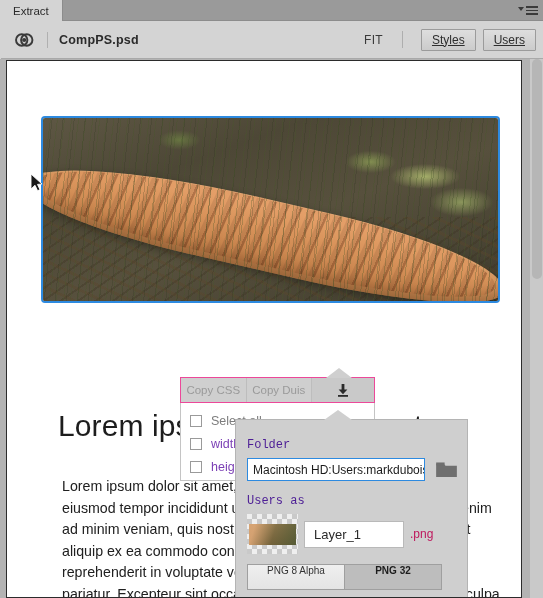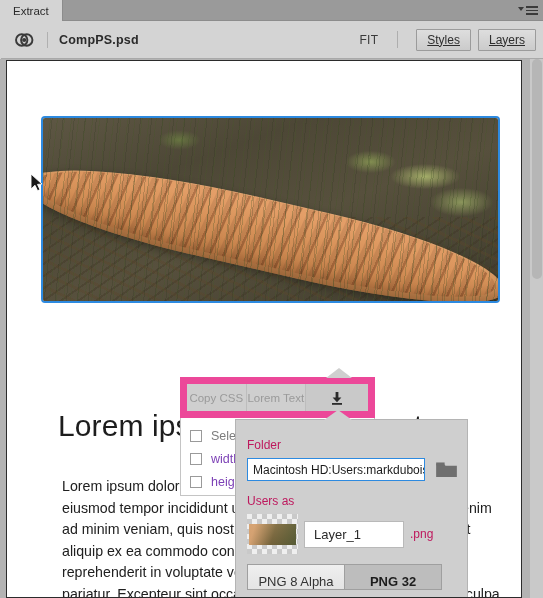--- a/index.html
+++ b/index.html
@@ -196,23 +196,23 @@
     width: 195px;
   }
   .ep-caret {
     position: absolute; left: 146px; top: -9px;
     width: 0; height: 0;
     border-left: 13px solid transparent;
     border-right: 13px solid transparent;
     border-bottom: 10px solid #cfcfcf;
   }
   .ep-tabs {
-    display: flex; height: 41px;
+    display: flex; height: 26px;
     background: #cfcfcf;
-    border: 7px solid #ec4899;
+    border: 1px solid #ec4899;
   }
   .ep-tab {
     flex: 1; display: flex; align-items: center; justify-content: center;
     font-size: 11.5px; color: #9a9a9a;
     border-right: 1px solid #bdbdbd;
   }
   .ep-tab.dl { flex: 0 0 62px; border-right: none; background: #c9c9c9; }
   .ep-list {
     background: #ffffff;
     border: 1px solid #c4c4c4; border-top: none;
@@ -234,21 +234,21 @@
     background: #cfcfcf;
     border: 1px solid #b4b4b4;
   }
   .sd-caret {
     position: absolute; left: 88px; top: -10px;
     width: 0; height: 0;
     border-left: 14px solid transparent;
     border-right: 14px solid transparent;
     border-bottom: 10px solid #cfcfcf;
   }
-  .sd-label { font-size: 12px; color: #be185d; margin: 0 0 6px 11px; }
+  .sd-label { font-size: 12px; color: #4c1d95; margin: 0 0 6px 11px; font-family: Liberation Mono, monospace; }
   .sd-folder-row { display: flex; align-items: center; margin: 0 0 0 11px; }
   .sd-folder-input {
     width: 178px; height: 23px;
     background: #fff; border: 1px solid #2d8ae0;
     font-size: 12px; color: #1b1b1b;
     display: flex; align-items: center; padding-left: 5px;
     overflow: hidden; white-space: nowrap;
   }
   .folder-icon { width: 21px; height: 16px; margin-left: 11px; }
   .sd-saveas { margin-top: 13px; }
@@ -271,22 +271,22 @@
   .name-input {
     width: 100px; height: 27px; margin-left: 6px;
     background: #fff; border: 1px solid #b9b9b9;
     font-size: 13px; color: #2a2a2a;
     display: flex; align-items: center; padding-left: 9px;
   }
   .ext { font-size: 12px; color: #be185d; margin-left: 6px; }
   .fmt-group { display: flex; margin: 10px 0 0 11px; width: 195px; height: 26px;
     border: 1px solid #9f9f9f; }
   .fmt {
-    flex: 1; display: flex; align-items: flex-end; justify-content: center;
-    font-size: 13px; color: #333;
+    flex: 1; display: flex; align-items: flex-start; justify-content: center;
+    font-size: 10px; color: #333;
     background: linear-gradient(#efefef,#e4e4e4);
     border-right: 1px solid #9f9f9f;
   }
   .fmt:last-child { border-right: none; }
   .fmt.active { background: #bdbdbd; font-weight: bold; color: #1d1d1d; }
 </style>
 </head>
 <body>
 
 <div id="app">
@@ -316,21 +316,21 @@
     <div class="vsep"></div>
     <div class="docname">CompPS.psd</div>
 
     <div class="tb-right">
       <div class="fit-label">FIT</div>
       <div class="tb-div"></div>
       <div class="tbtn">
         <span>Styles</span>
       </div>
       <div class="tbtn">
-        <span>Layers</span>
+        <span>Users</span>
       </div>
     </div>
   </div>
 
   <div class="canvas">
 
     <div class="page">
 
       <div class="photo-sel">
         <div class="photo">
@@ -347,21 +347,21 @@
 
       </div>
 
       <div class="extract-pop">
         <div class="ep-caret"></div>
         <div class="ep-tabs">
           <div class="ep-tab">
             <span>Copy CSS</span>
           </div>
           <div class="ep-tab">
-            <span>Lorem Text</span>
+            <span>Copy Duis</span>
           </div>
           <div class="ep-tab dl">
             <svg width="16" height="16" viewBox="0 0 16 16">
               <rect x="6.6" y="2" width="2.8" height="6.4" fill="#2b2b2b"></rect>
               <path d="M3.6 7.6 L8 12.2 L12.4 7.6 Z" fill="#2b2b2b"></path>
               <rect x="3" y="13" width="10" height="1.8" fill="#2b2b2b"></rect>
             </svg>
           </div>
         </div>
         <div class="ep-list">

